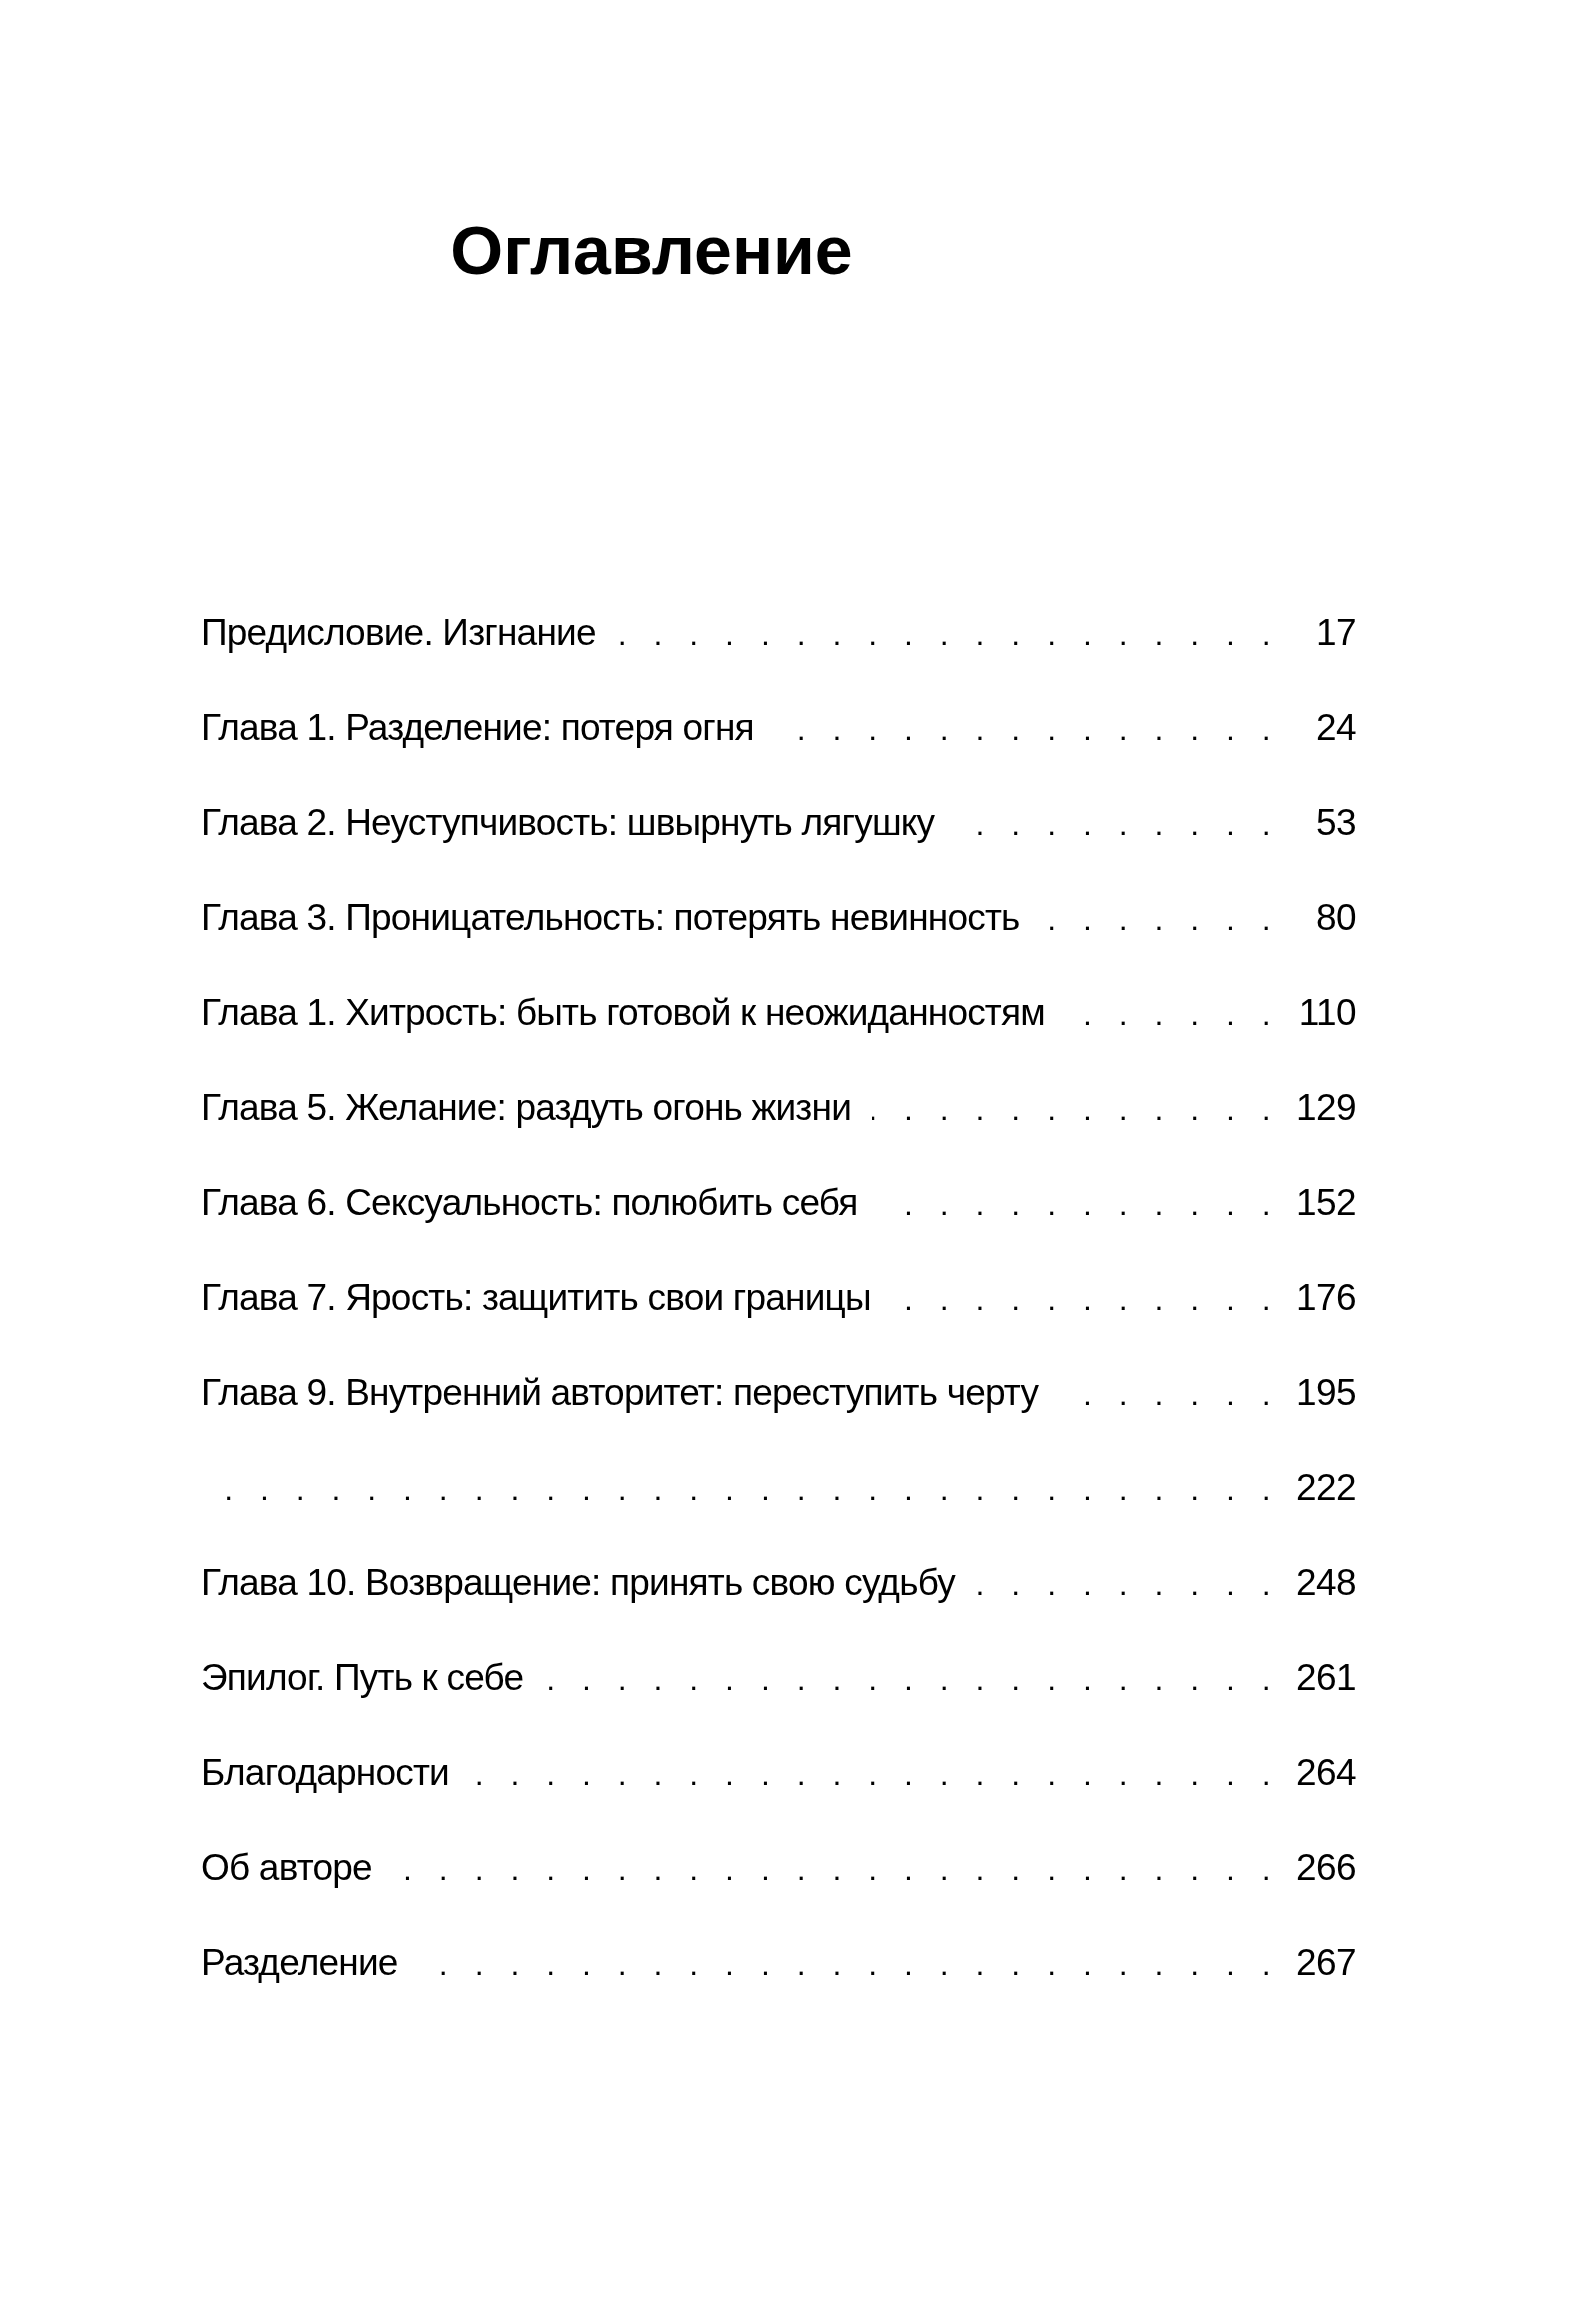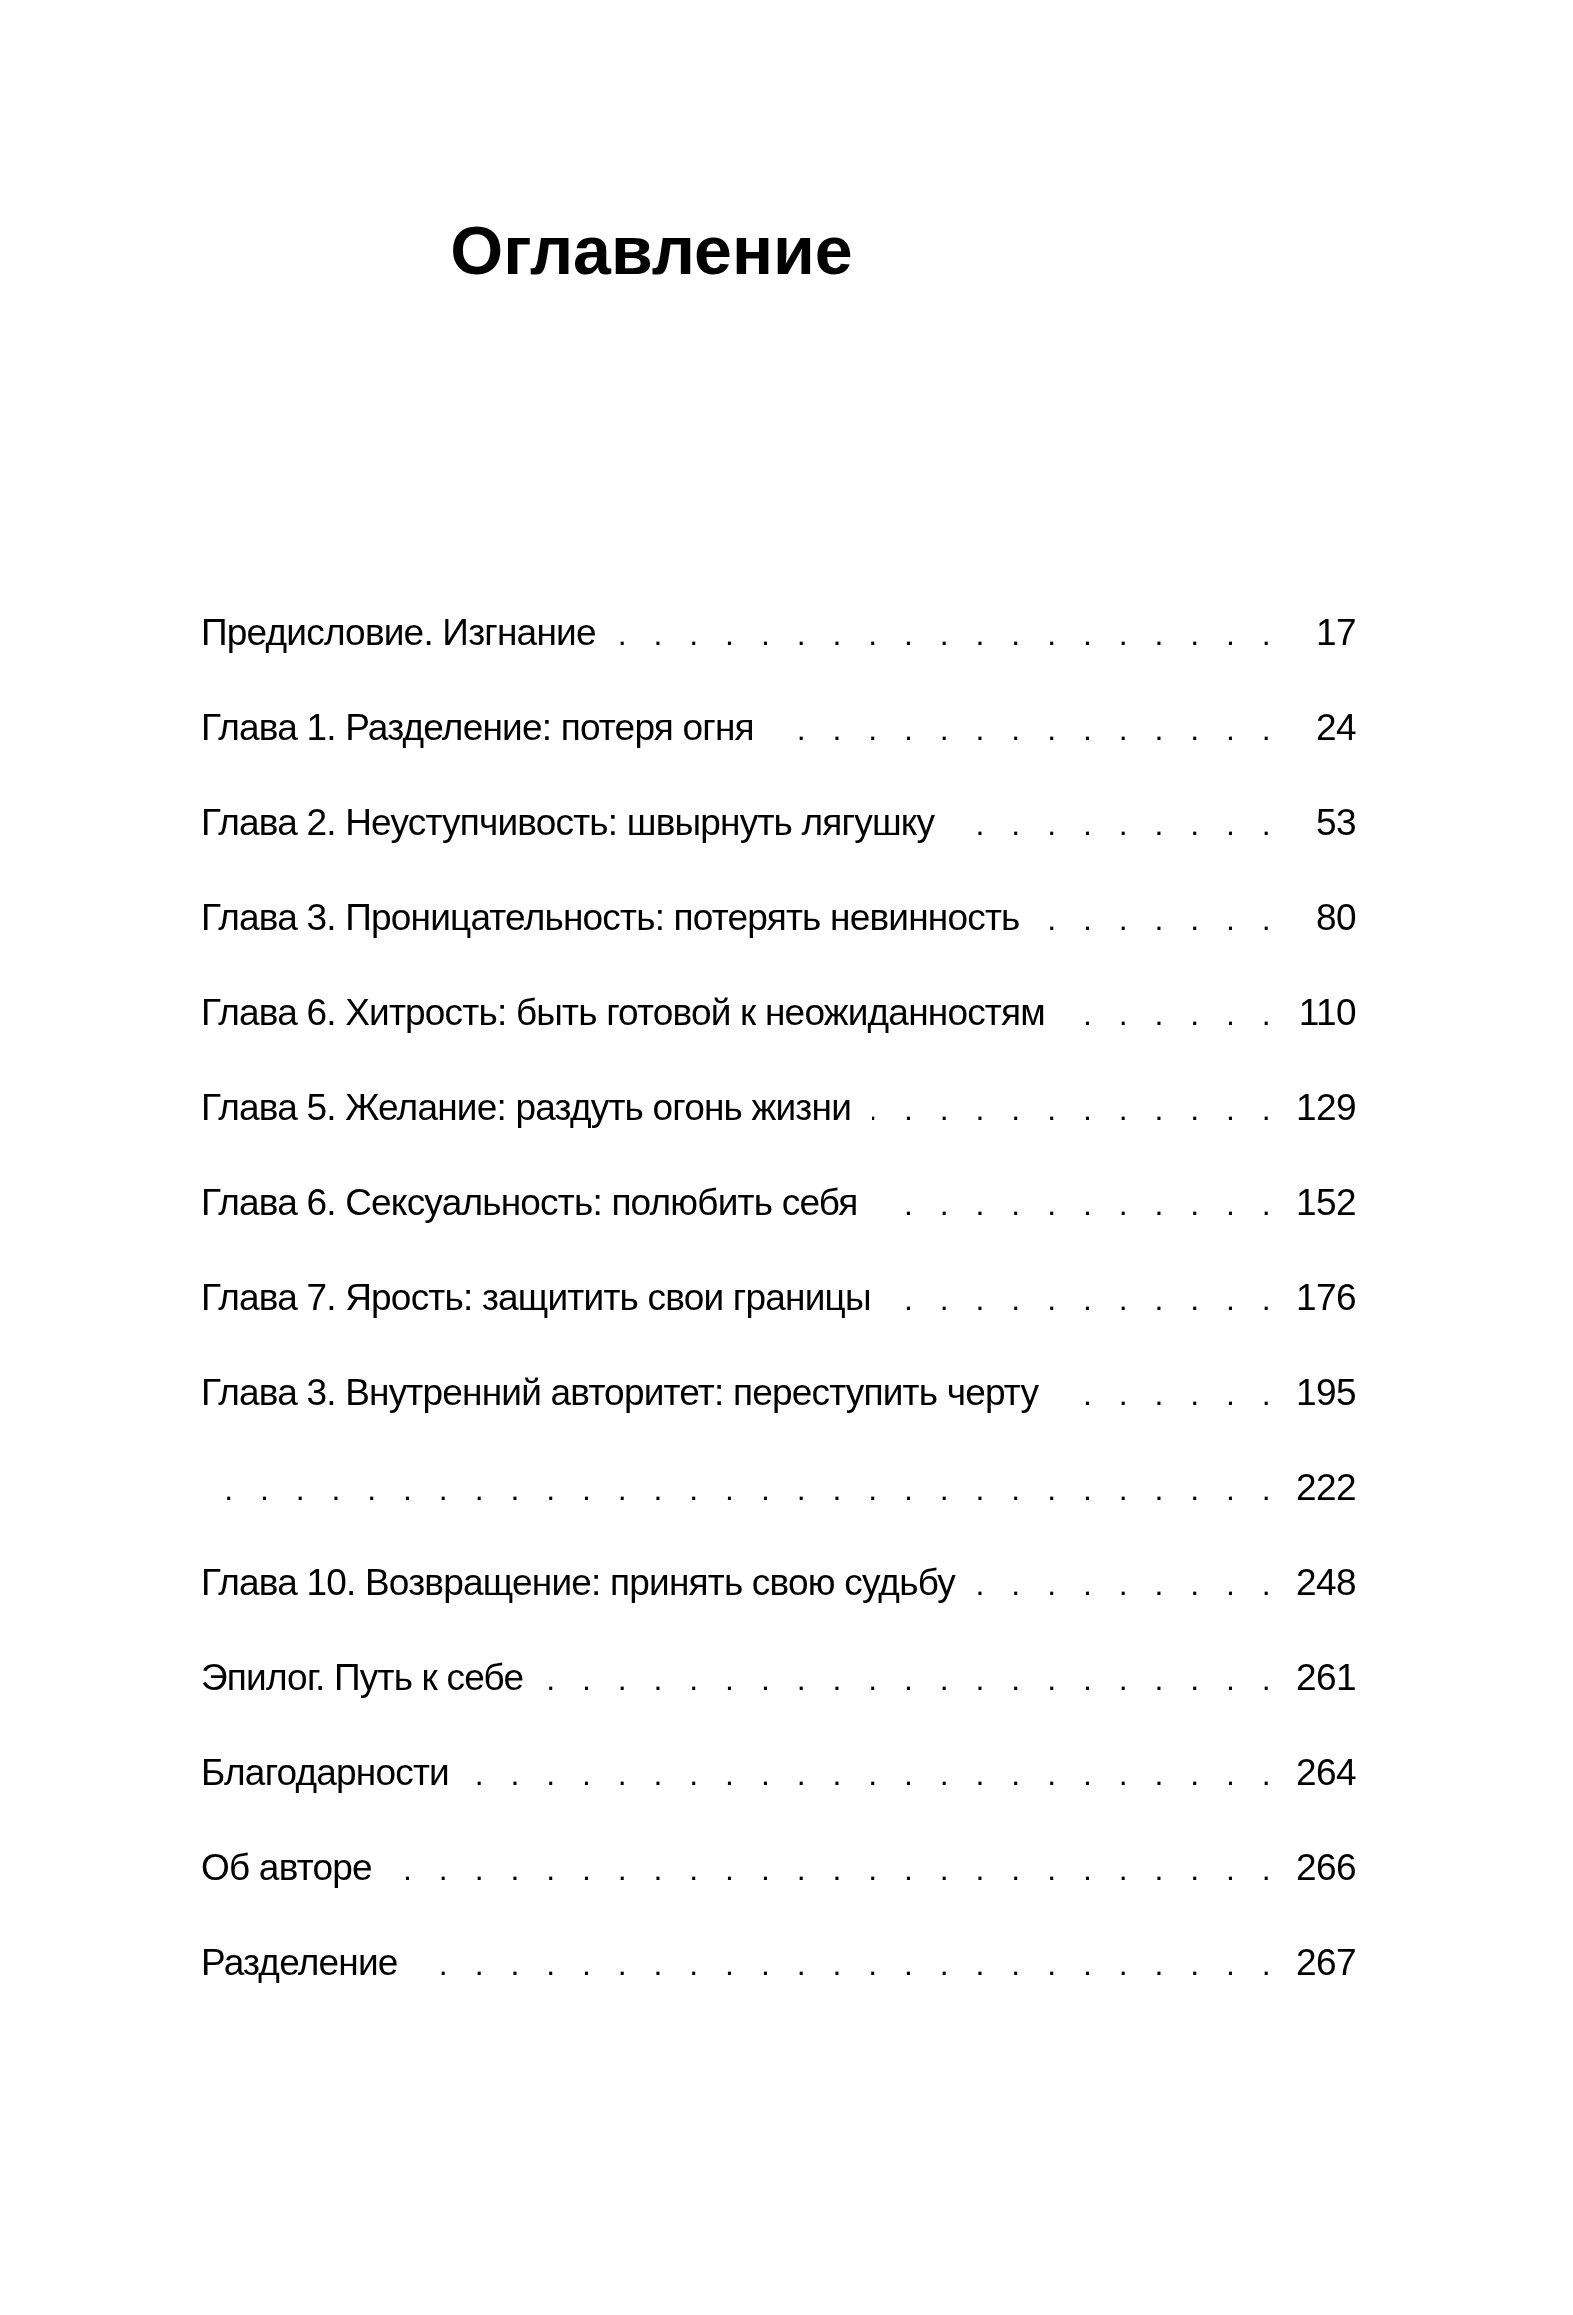--- a/index.html
+++ b/index.html
@@ -88,41 +88,41 @@
     <span class="toc-title">Глава 2. Неуступчивость: швырнуть лягушку</span>
     <span class="toc-leader">. . . . . . . . . . . . . . . . . . . . . . . . . . . . . . . . . . . . . . . . . . . . . . . . . . . . . . . . . . . . . . . . . . . . . . . . .</span>
     <span class="toc-page">53</span>
   </li>
   <li class="toc-entry">
     <span class="toc-title">Глава 3. Проницательность: потерять невинность</span>
     <span class="toc-leader">. . . . . . . . . . . . . . . . . . . . . . . . . . . . . . . . . . . . . . . . . . . . . . . . . . . . . . . . . . . . . . . . . . . . . . . . .</span>
     <span class="toc-page">80</span>
   </li>
   <li class="toc-entry">
-    <span class="toc-title">Глава 6. Хитрость: быть готовой к неожиданностям</span>
+    <span class="toc-title">Глава 1. Хитрость: быть готовой к неожиданностям</span>
     <span class="toc-leader">. . . . . . . . . . . . . . . . . . . . . . . . . . . . . . . . . . . . . . . . . . . . . . . . . . . . . . . . . . . . . . . . . . . . . . . . .</span>
     <span class="toc-page">110</span>
   </li>
   <li class="toc-entry">
     <span class="toc-title">Глава 5. Желание: раздуть огонь жизни</span>
     <span class="toc-leader">. . . . . . . . . . . . . . . . . . . . . . . . . . . . . . . . . . . . . . . . . . . . . . . . . . . . . . . . . . . . . . . . . . . . . . . . .</span>
     <span class="toc-page">129</span>
   </li>
   <li class="toc-entry">
     <span class="toc-title">Глава 6. Сексуальность: полюбить себя</span>
     <span class="toc-leader">. . . . . . . . . . . . . . . . . . . . . . . . . . . . . . . . . . . . . . . . . . . . . . . . . . . . . . . . . . . . . . . . . . . . . . . . .</span>
     <span class="toc-page">152</span>
   </li>
   <li class="toc-entry">
     <span class="toc-title">Глава 7. Ярость: защитить свои границы</span>
     <span class="toc-leader">. . . . . . . . . . . . . . . . . . . . . . . . . . . . . . . . . . . . . . . . . . . . . . . . . . . . . . . . . . . . . . . . . . . . . . . . .</span>
     <span class="toc-page">176</span>
   </li>
   <li class="toc-entry">
-    <span class="toc-title">Глава 3. Внутренний авторитет: переступить черту</span>
+    <span class="toc-title">Глава 9. Внутренний авторитет: переступить черту</span>
     <span class="toc-leader">. . . . . . . . . . . . . . . . . . . . . . . . . . . . . . . . . . . . . . . . . . . . . . . . . . . . . . . . . . . . . . . . . . . . . . . . .</span>
     <span class="toc-page">195</span>
   </li>
   <li class="toc-entry">
     <span class="toc-leader">. . . . . . . . . . . . . . . . . . . . . . . . . . . . . . . . . . . . . . . . . . . . . . . . . . . . . . . . . . . . . . . . . . . . . . . . .</span>
     <span class="toc-page">222</span>
   </li>
   <li class="toc-entry">
     <span class="toc-title">Глава 10. Возвращение: принять свою судьбу</span>
     <span class="toc-leader">. . . . . . . . . . . . . . . . . . . . . . . . . . . . . . . . . . . . . . . . . . . . . . . . . . . . . . . . . . . . . . . . . . . . . . . . .</span>

